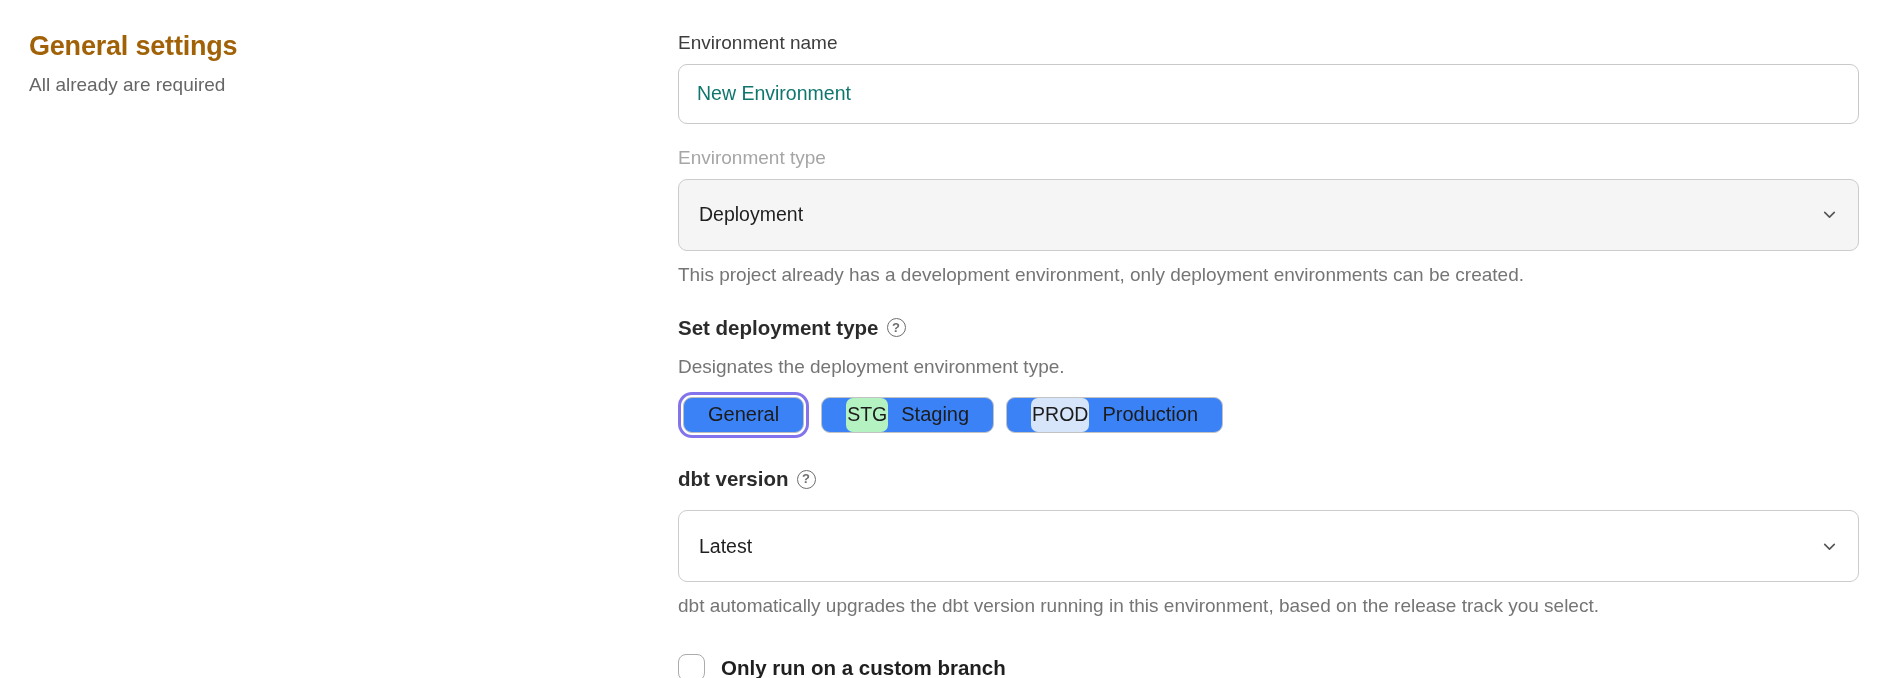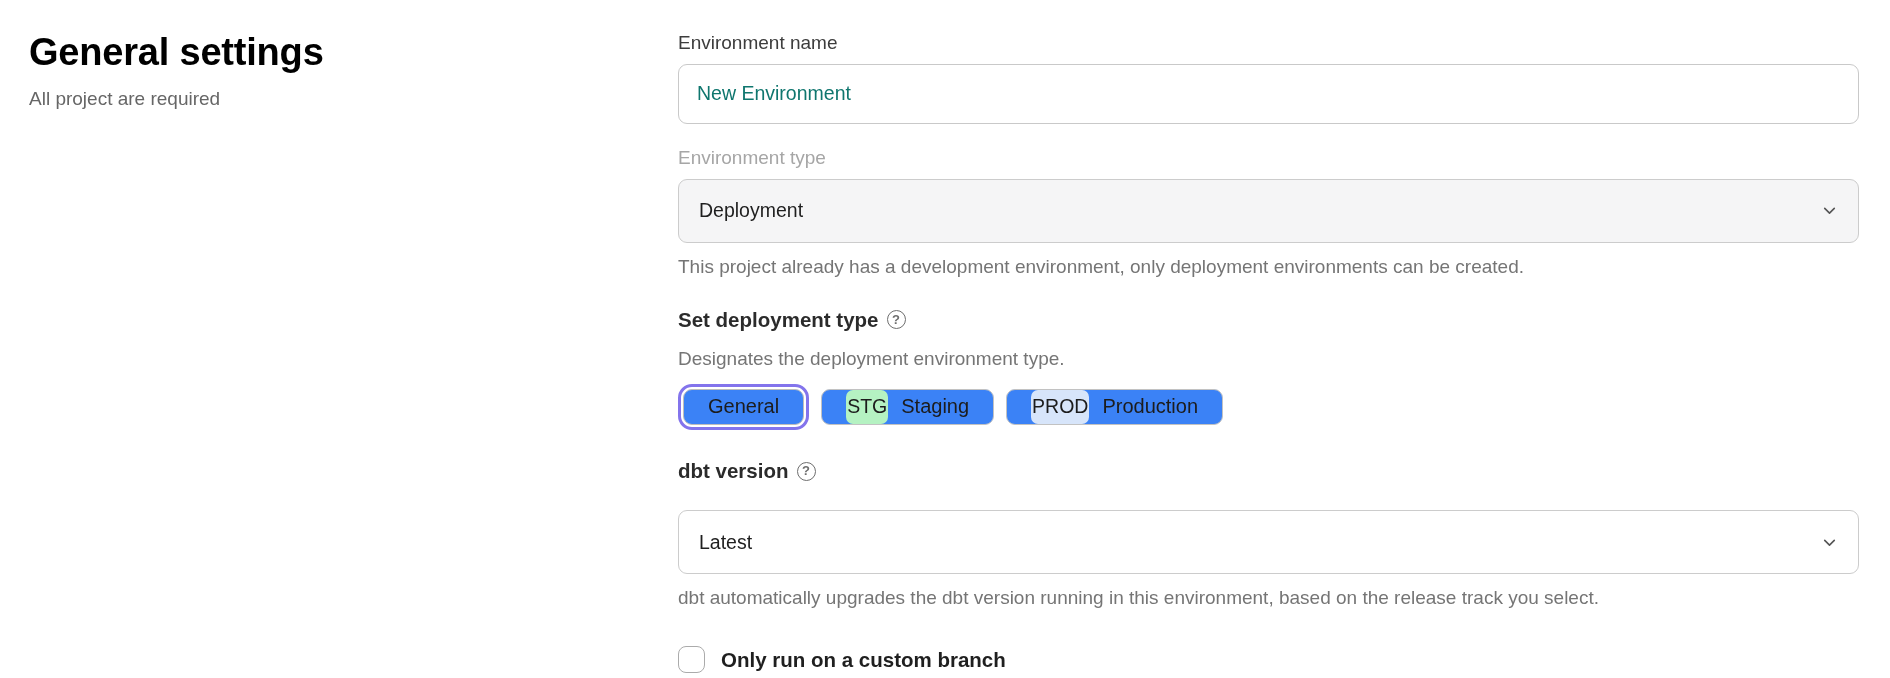--- a/index.html
+++ b/index.html
@@ -8,21 +8,21 @@
     background: #ffffff;
     font-family: "Liberation Sans", sans-serif;
     color: #1c1c1c;
     overflow: hidden;
   }
   .layout { display: flex; padding: 30px 31px 0 29px; }
 
   
   .left-col { width: 649px; flex: 0 0 649px; }
   .page-title {
-    font-size: 38px; font-weight: 700; color: #000000;
+    font-size: 27px; font-weight: 700; color: #a16207;
     letter-spacing: -0.2px; line-height: 1.2;
   }
   .page-subtitle { margin-top: 12px; font-size: 19px; color: #666666; }
 
   
   .form-col { width: 1181px; flex: 0 0 1181px; padding-top: 3px; }
 
   .field-label {
     font-size: 19px; font-weight: 500; color: #3d3d3d;
     margin-bottom: 10px; line-height: 1.1;
@@ -43,21 +43,21 @@
 
   .text-input {
     width: 100%; height: 60px;
     border: 1px solid #c9c9c9; border-radius: 9px;
     background: #ffffff; padding: 0 18px;
     font-family: "Liberation Sans", sans-serif;
     font-size: 19.5px; color: #0f766e; outline: none;
   }
 
   .select {
-    width: 100%; height: 64px;
+    width: 100%; height: 72px;
     border: 1px solid #cccccc; border-radius: 9px;
     background: #ffffff; padding: 0 20px;
     display: flex; align-items: center; justify-content: space-between;
     font-size: 19.5px; color: #1f1f1f; cursor: pointer;
   }
   .select.disabled { background: #f5f5f6; cursor: default; }
   .chevron-icon { flex: 0 0 auto; display: block; }
 
   .helper-text { margin-top: 12px; font-size: 19px; color: #757575; line-height: 1.25; }
 
@@ -93,21 +93,21 @@
   }
   .checkbox-label { font-size: 20.5px; font-weight: 700; color: #1f1f1f; cursor: pointer; }
 </style>
 </head>
 <body>
 
 <div class="layout">
 
   <div class="left-col">
     <div class="page-title">General settings</div>
-    <div class="page-subtitle">All project are required</div>
+    <div class="page-subtitle">All already are required</div>
   </div>
 
   <div class="form-col">
 
     
     <div class="field-label">Environment name</div>
     <input class="text-input" type="text" value="New Environment" style="">
 
     
     <div class="field-label disabled row-gap-24">Environment type</div>
@@ -140,21 +140,21 @@
         <span class="badge badge-prod">PROD</span>
         <span>Production</span>
       </button>
     </div>
 
     
     <div class="section-label row-gap-30">
       <span>dbt version</span>
       <span class="help-icon">?</span>
     </div>
-    <div class="select" style="margin-top:28px;">
+    <div class="select" style="margin-top:20px;">
       <span>Latest</span>
       <svg class="chevron-icon" width="17" height="17" viewBox="0 0 16 16">
         <path d="M3.5 6l4.5 4.5L12.5 6" stroke="#555" stroke-width="1.5" fill="none" stroke-linecap="round" stroke-linejoin="round"></path>
       </svg>
     </div>
     <div class="helper-text">dbt automatically upgrades the dbt version running in this environment, based on the release track you select.</div>
 
     
     <div class="checkbox-row">
       <span class="checkbox"></span>

